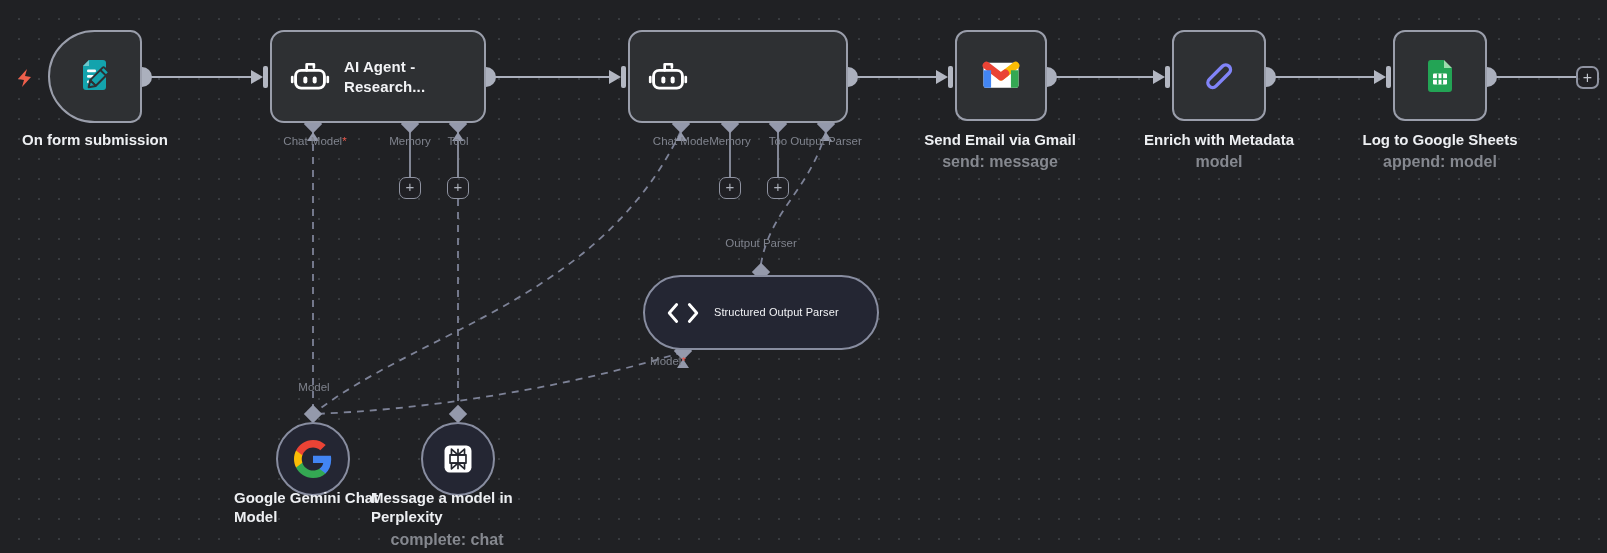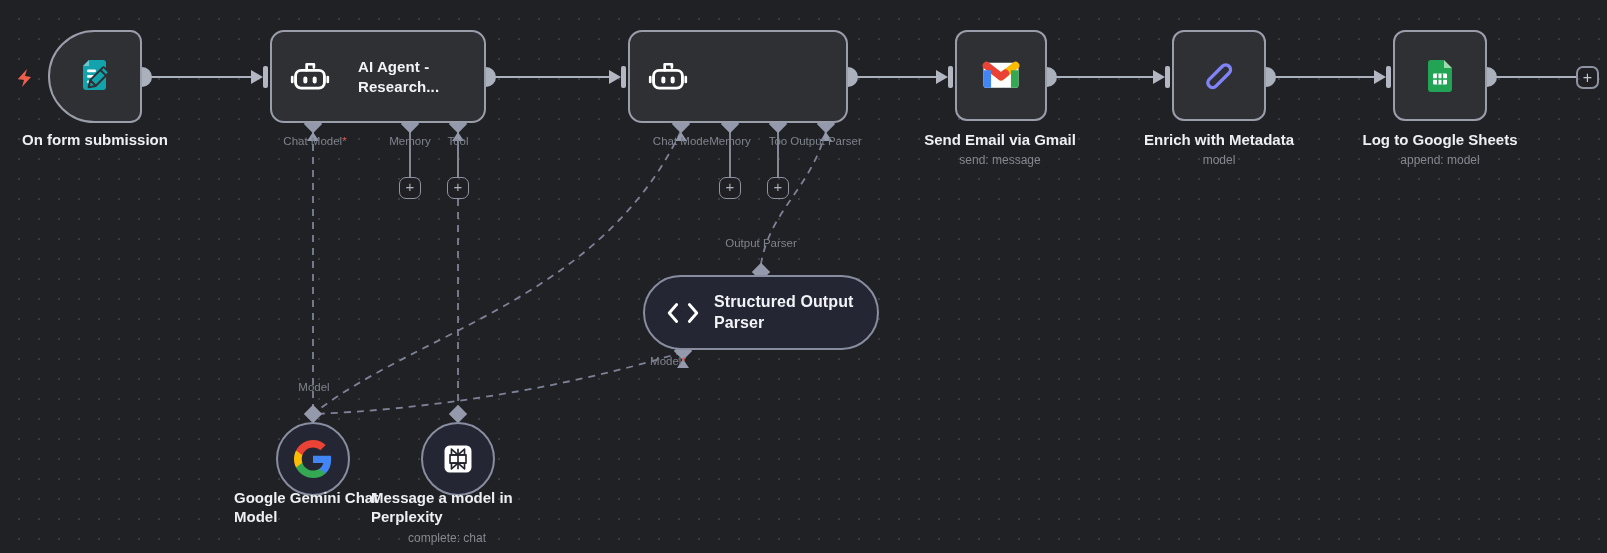--- a/index.html
+++ b/index.html
@@ -18,21 +18,21 @@
   }
   .subnode{background:#24263399;background:#242633;border-color:#888da0;}
   .node .icon-wrap{display:flex;align-items:center;justify-content:center;}
   .agent-title{color:#f2f3f6;font-size:15px;font-weight:600;line-height:1.28;letter-spacing:.1px;}
   .node-label{
     position:absolute;z-index:3;color:#edeff2;font-size:15px;font-weight:600;
     text-align:left;line-height:1.25;white-space:nowrap;transform:translateX(-50%);
   }
   .node-label.wrap{white-space:normal;transform:none;}
   .node-sub{
-    position:absolute;z-index:3;color:#85888f;font-size:12px;font-weight:400;
+    position:absolute;z-index:3;color:#85888f;font-size:16px;font-weight:700;
     transform:translateX(-50%);white-space:nowrap;
   }
   .conn-label{
     position:absolute;z-index:3;color:#7f838d;font-size:11.5px;
     transform:translateX(-50%);white-space:nowrap;text-align:center;
   }
   .conn-label .req{color:#e9594e;}
   .plus-btn{
     position:absolute;z-index:4;box-sizing:border-box;
     width:22px;height:22px;border:1.7px solid #8f93a1;border-radius:7px;
@@ -135,21 +135,21 @@
         <g transform="rotate(-45 27 21)">
           <rect x="17" y="17" width="19" height="8" rx="1.2" fill="#13a3ad" stroke="#2e3033" stroke-width="2"></rect>
           <path d="M17,17 L11,21 L17,25 Z" fill="#13a3ad" stroke="#2e3033" stroke-width="2" stroke-linejoin="round"></path>
           <line x1="31.5" y1="17" x2="31.5" y2="25" stroke="#2e3033" stroke-width="2"></line>
         </g>
       </svg>
     </span>
   </div>
   <div class="node-label" style="left:95px;top:131px;">On form submission</div>
 
-  <div class="node" style="left:270px;top:30px;width:216px;height:93px;padding:0 18px;gap:28px;">
+  <div class="node" style="left:270px;top:30px;width:216px;height:93px;padding:0 18px;gap:14px;">
     <span class="icon-wrap">
       <svg width="40" height="34" viewBox="0 0 36 30">
         <path d="M15,9 V3.5 H21.5 V6.5" fill="none" stroke="#fff" stroke-width="2.4" stroke-linecap="round" stroke-linejoin="round"></path>
         <rect x="5" y="9" width="26" height="16" rx="5" fill="none" stroke="#fff" stroke-width="2.6"></rect>
         <line x1="2" y1="15" x2="2" y2="19.5" stroke="#fff" stroke-width="2.4" stroke-linecap="round"></line>
         <line x1="34" y1="15" x2="34" y2="19.5" stroke="#fff" stroke-width="2.4" stroke-linecap="round"></line>
         <rect x="12" y="14.6" width="3.6" height="6.2" rx="1.8" fill="#fff"></rect>
         <rect x="20.4" y="14.6" width="3.6" height="6.2" rx="1.8" fill="#fff"></rect>
       </svg>
     </span>
@@ -229,21 +229,21 @@
   <div class="plus-btn" style="left:767px;top:177px;">+</div>
 
   <div class="conn-label" style="left:761px;top:237px;">Output Parser</div>
   <div class="node subnode pill" style="left:643px;top:275px;width:236px;height:75px;padding:0 20px;gap:13px;">
     <span class="icon-wrap">
       <svg width="36" height="26" viewBox="0 0 34 24">
         <path d="M11,4 L4,12 L11,20" fill="none" stroke="#fff" stroke-width="2.7" stroke-linecap="round" stroke-linejoin="round"></path>
         <path d="M23,4 L30,12 L23,20" fill="none" stroke="#fff" stroke-width="2.7" stroke-linecap="round" stroke-linejoin="round"></path>
       </svg>
     </span>
-    <div class="agent-title" style="width:150px;font-weight:700;font-size:16px;">Structured Output Parser</div>
+    <div class="agent-title" style="width:150px;font-weight:400;font-size:11px;">Structured Output Parser</div>
   </div>
   <div class="conn-label" style="left:668px;top:355px;text-align:right;">
     <span>Model</span><span class="req">*</span>
   </div>
 
   <div class="conn-label" style="left:314px;top:381px;">Model</div>
 
   <div class="node subnode circ" style="left:276px;top:422px;width:74px;height:74px;">
     <span class="icon-wrap">
       <svg width="38" height="38" viewBox="0 0 24 24">

